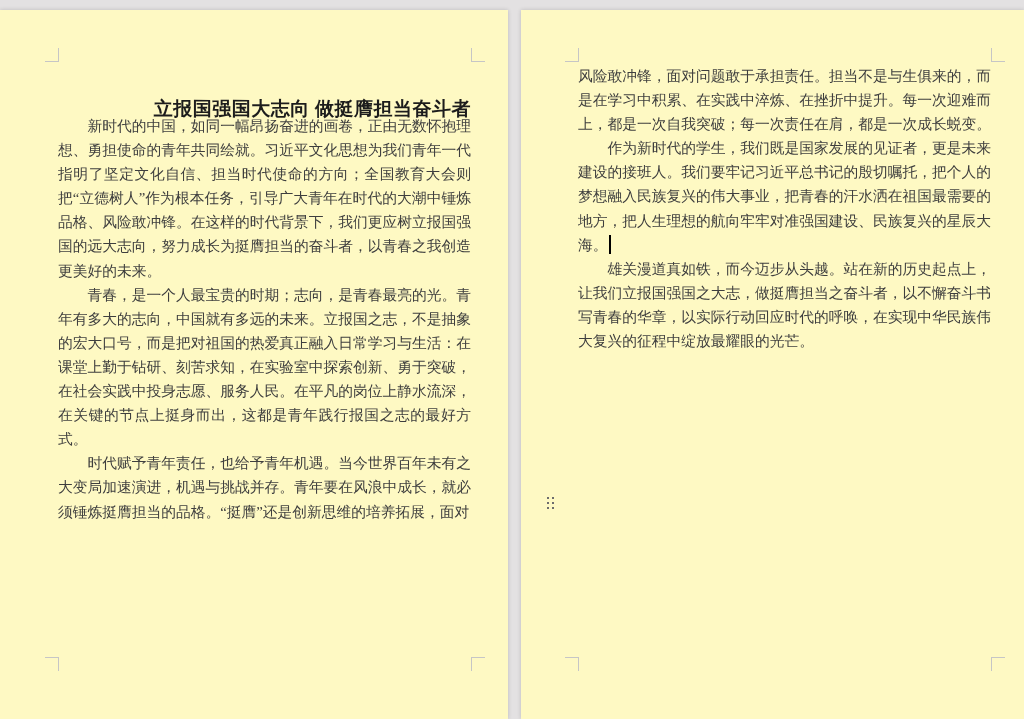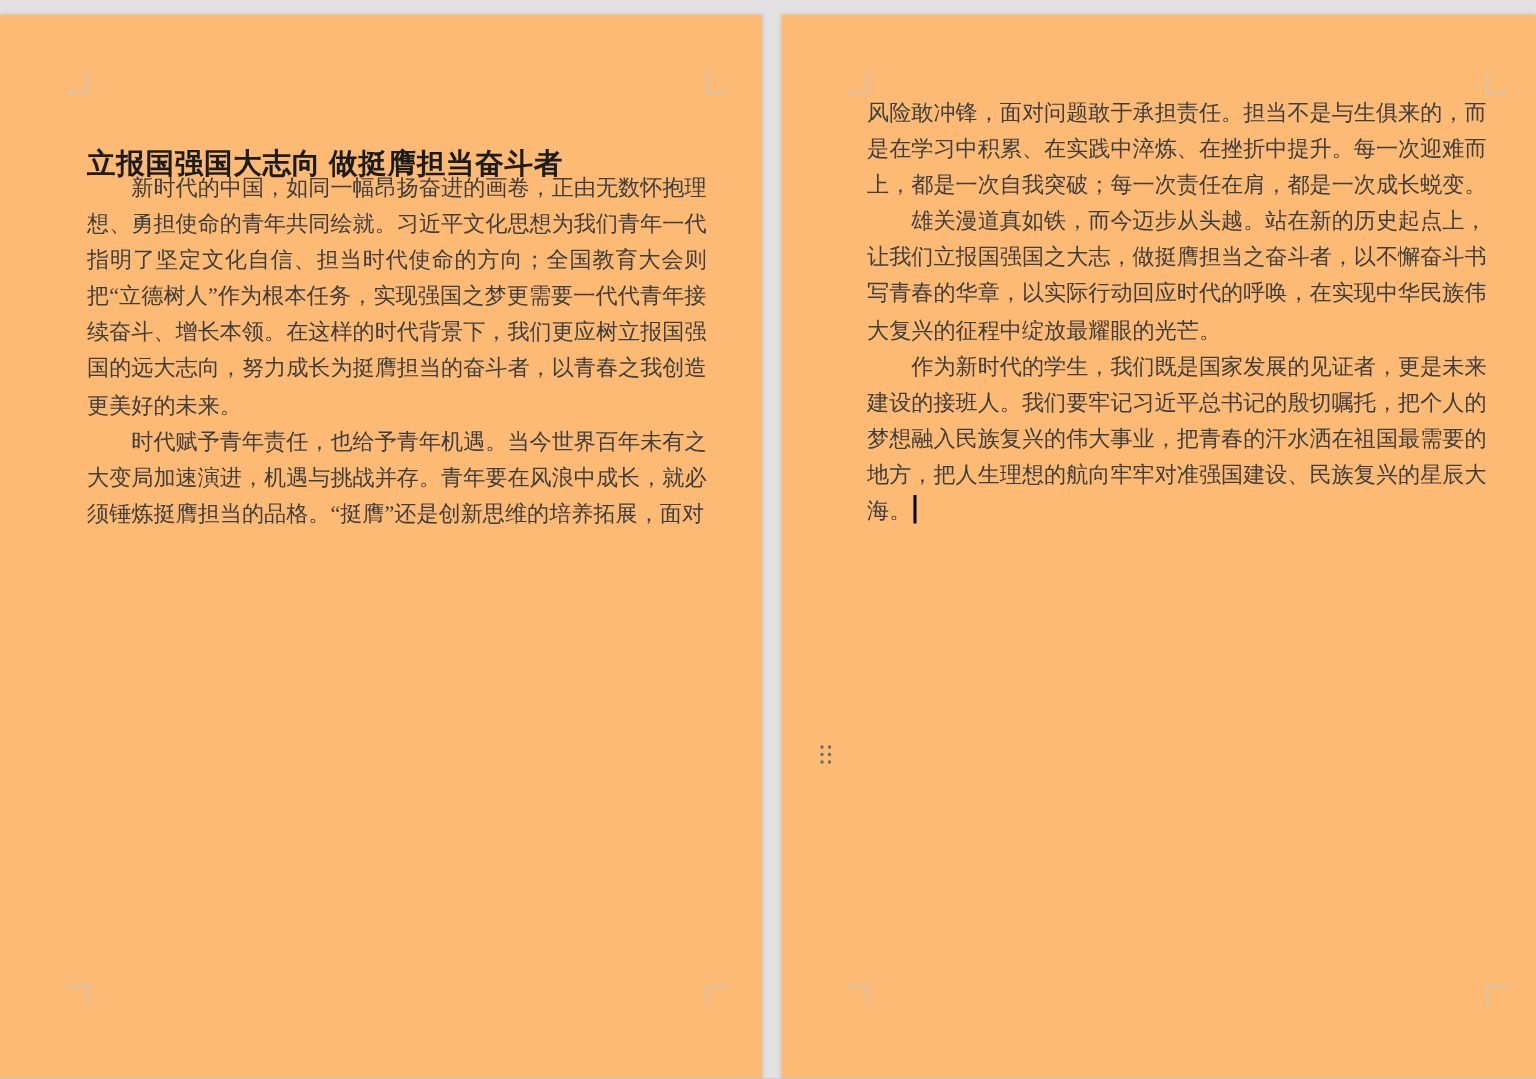--- a/index.html
+++ b/index.html
@@ -6,30 +6,30 @@
   .canvas{
     position:relative;
     width:1024px;height:719px;
     overflow:hidden;
     background:#e3e1e2;
     font-family:"Liberation Serif","DejaVu Serif",serif;
   }
   .page{
     position:absolute;
     top:10px;height:709px;
-    background:#fdba74;
+    background:#fef9c3;
     box-shadow:0 0 4px rgba(0,0,0,.18);
   }
   .page-1{left:0;width:508px;}
   .page-2{left:521px;width:503px;}
 
   .doc-title{
     position:absolute;
     left:58px;top:73px;width:413px;
-    text-align:left;
+    text-align:right;
     font-size:19px;font-weight:bold;
     color:#1c1c1c;
     letter-spacing:.5px;
     white-space:nowrap;
   }
   .body-block{
     position:absolute;
     width:413px;
     font-size:14.75px;
     line-height:24.1px;
@@ -89,35 +89,36 @@
 
   <div class="page page-1">
     <span class="mark tl"></span>
     <span class="mark tr"></span>
     <span class="mark bl"></span>
     <span class="mark br"></span>
 
     <h1 class="doc-title">立报国强国大志向 做挺膺担当奋斗者</h1>
 
     <div class="body-block">
-      <div class="para">新时代的中国，如同一幅昂扬奋进的画卷，正由无数怀抱理想、勇担使命的青年共同绘就。习近平文化思想为我们青年一代指明了坚定文化自信、担当时代使命的方向；全国教育大会则把“立德树人”作为根本任务，实现强国之梦更需要一代代青年接续奋斗、增长本领。在这样的时代背景下，我们更应树立报国强国的远大志向，努力成长为挺膺担当的奋斗者，以青春之我创造更美好的未来。</div>
+      <div class="para">新时代的中国，如同一幅昂扬奋进的画卷，正由无数怀抱理想、勇担使命的青年共同绘就。习近平文化思想为我们青年一代指明了坚定文化自信、担当时代使命的方向；全国教育大会则把“立德树人”作为根本任务，引导广大青年在时代的大潮中锤炼品格、风险敢冲锋。在这样的时代背景下，我们更应树立报国强国的远大志向，努力成长为挺膺担当的奋斗者，以青春之我创造更美好的未来。</div>
+      <div class="para">青春，是一个人最宝贵的时期；志向，是青春最亮的光。青年有多大的志向，中国就有多远的未来。立报国之志，不是抽象的宏大口号，而是把对祖国的热爱真正融入日常学习与生活：在课堂上勤于钻研、刻苦求知，在实验室中探索创新、勇于突破，在社会实践中投身志愿、服务人民。在平凡的岗位上静水流深，在关键的节点上挺身而出，这都是青年践行报国之志的最好方式。</div>
       <div class="para">时代赋予青年责任，也给予青年机遇。当今世界百年未有之大变局加速演进，机遇与挑战并存。青年要在风浪中成长，就必须锤炼挺膺担当的品格。“挺膺”还是创新思维的培养拓展，面对</div>
     </div>
   </div>
 
   <div class="page page-2">
     <span class="mark tl"></span>
     <span class="mark tr"></span>
     <span class="mark bl"></span>
     <span class="mark br"></span>
 
     <div class="drag-handle">
       <div class="dots"></div>
     </div>
 
     <div class="body-block">
       <div class="para no-indent">风险敢冲锋，面对问题敢于承担责任。担当不是与生俱来的，而是在学习中积累、在实践中淬炼、在挫折中提升。每一次迎难而上，都是一次自我突破；每一次责任在肩，都是一次成长蜕变。</div>
+      <div class="para"><span>作为新时代的学生，我们既是国家发展的见证者，更是未来建设的接班人。我们要牢记习近平总书记的殷切嘱托，把个人的梦想融入民族复兴的伟大事业，把青春的汗水洒在祖国最需要的地方，把人生理想的航向牢牢对准强国建设、民族复兴的星辰大海。</span><span class="caret"></span></div>
       <div class="para">雄关漫道真如铁，而今迈步从头越。站在新的历史起点上，让我们立报国强国之大志，做挺膺担当之奋斗者，以不懈奋斗书写青春的华章，以实际行动回应时代的呼唤，在实现中华民族伟大复兴的征程中绽放最耀眼的光芒。</div>
-      <div class="para"><span>作为新时代的学生，我们既是国家发展的见证者，更是未来建设的接班人。我们要牢记习近平总书记的殷切嘱托，把个人的梦想融入民族复兴的伟大事业，把青春的汗水洒在祖国最需要的地方，把人生理想的航向牢牢对准强国建设、民族复兴的星辰大海。</span><span class="caret"></span></div>
     </div>
   </div>
 
 </div>
 
 </body></html>

